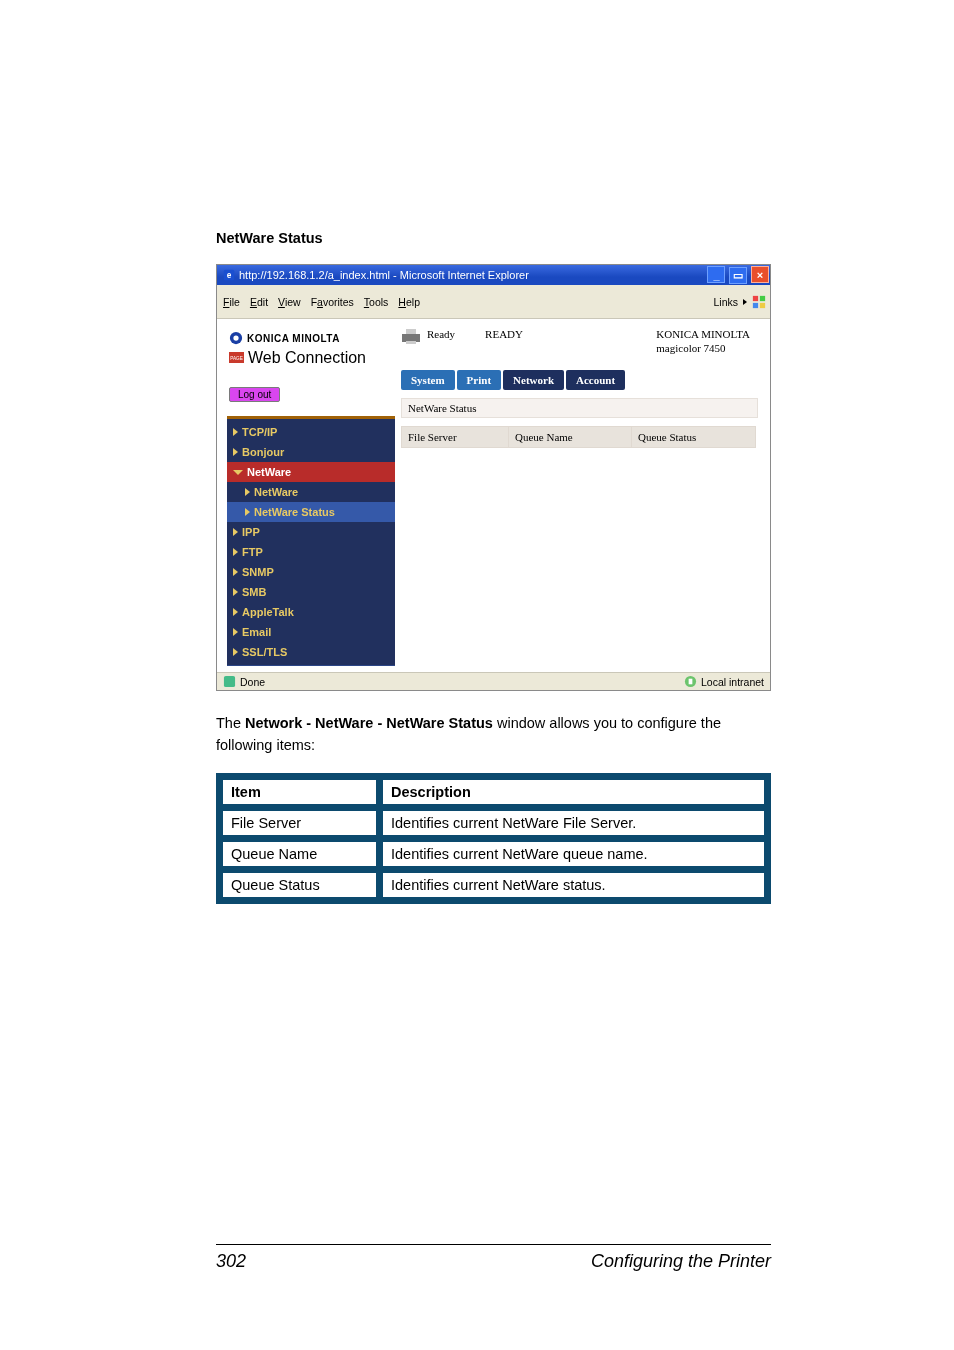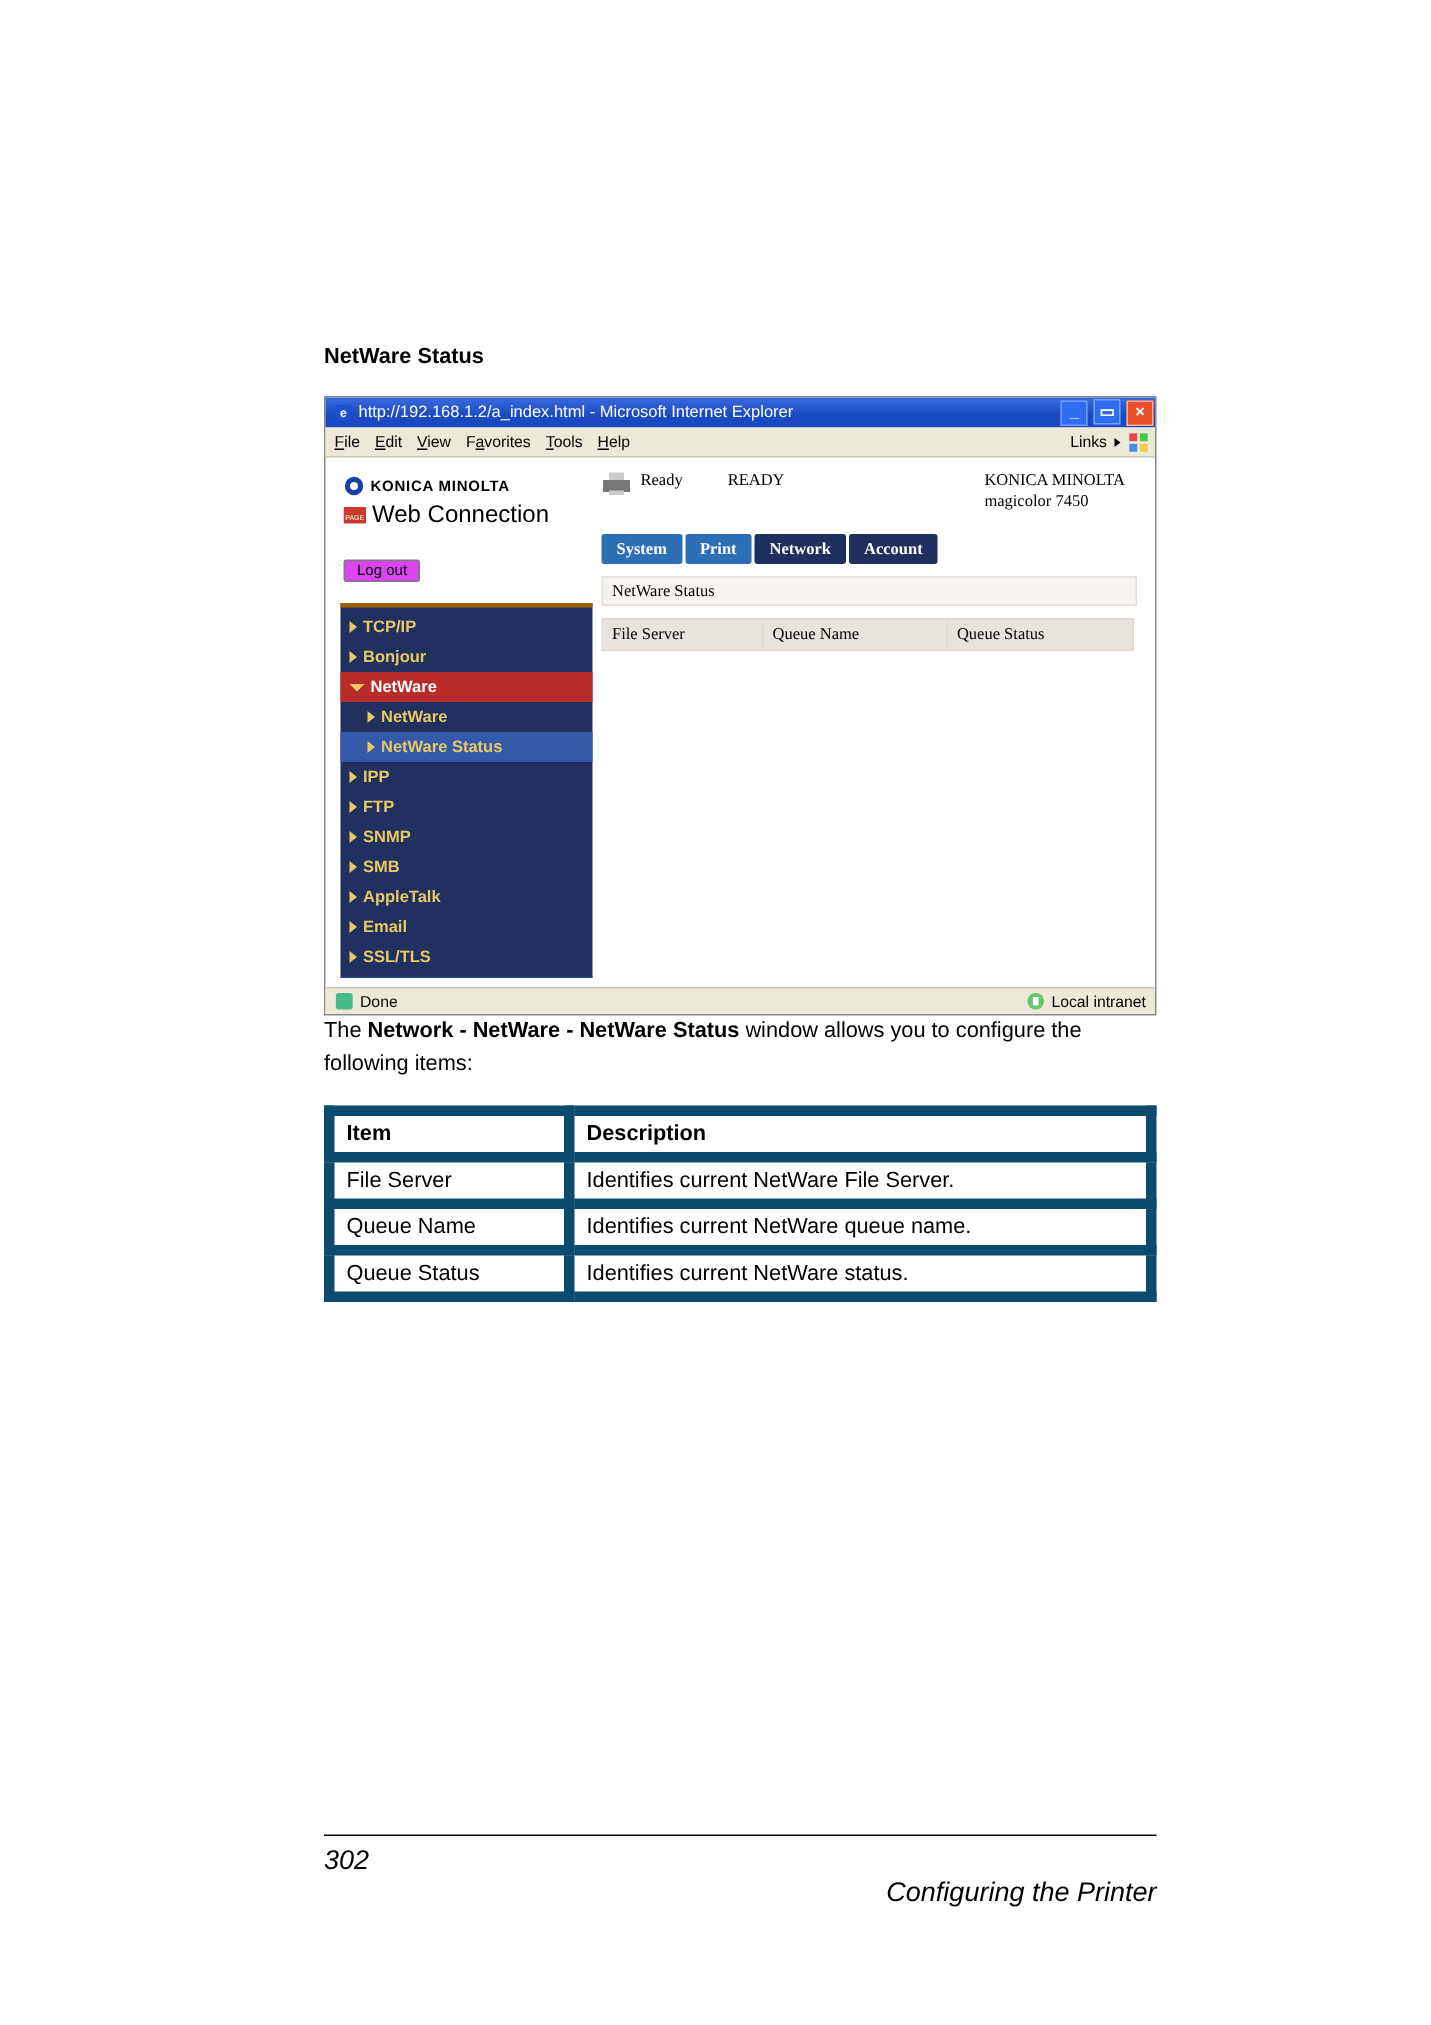--- a/index.html
+++ b/index.html
@@ -9,21 +9,21 @@
 
   .shot-frame { width: 555px; border: 1px solid #8a8a8a; background: #fff; font-family: Tahoma, Arial, sans-serif; font-size: 10px; }
   .title-bar { display: flex; align-items: center; height: 20px; background: linear-gradient(#3a6ae0, #1a49c0 60%, #1a49c0); color: #fff; padding-left: 6px; }
   .title-bar .ie-ico { width: 12px; height: 12px; margin-right: 4px; }
   .title-bar .ie-ico svg { display: block; }
   .title-bar .ttl { flex: 1; font-size: 11px; }
   .win-btns span { display: inline-flex; width: 18px; height: 17px; align-items: center; justify-content: center; font-weight: bold; margin-right: 1px; }
   .win-btns .mm { background: #2e6cf0; border: 1px solid #6ea0ff; color: #fff; font-size: 11px; }
   .win-btns .cl { background: #e94f2b; border: 1px solid #ffb099; color: #fff; font-size: 11px; }
 
-  .menu-bar { display: flex; align-items: center; height: 20px; background: #ece9d8; border-bottom: 1px solid #cac7b8; color: #000; padding-left: 6px; gap: 10px; font-size: 10.5px; }
+  .menu-bar { display: flex; align-items: center; height: 34px; background: #ece9d8; border-bottom: 1px solid #cac7b8; color: #000; padding-left: 6px; gap: 10px; font-size: 10.5px; }
   .menu-bar span u { text-decoration: underline; }
   .menu-bar .links-chip { margin-left: auto; display: flex; align-items: center; gap: 5px; padding: 0 4px; }
   .menu-bar .links-chip .lbl { color: #000; }
   .menu-bar .links-chip .chev { width: 0; height: 0; border-top: 3px solid transparent; border-bottom: 3px solid transparent; border-left: 4px solid #000; }
   .menu-bar .links-chip .av { width: 14px; height: 14px; }
   .menu-bar .links-chip .av svg { display: block; }
 
   .content-wrap { display: flex; padding: 8px 10px 6px 10px; }
 
   .sidebar { width: 168px; }
@@ -69,29 +69,29 @@
   .status-table th { background: #e8e3dc; border: 1px solid #e0d9d1; padding: 4px 6px; text-align: left; font-weight: normal; color: #000; }
   .status-table td { height: 210px; border: none; }
 
   .browser-status { display: flex; align-items: center; height: 18px; background: #ece9d8; border-top: 1px solid #cac7b8; font-size: 10.5px; padding: 0 6px; }
   .browser-status .done-ico { width: 13px; height: 13px; margin-right: 4px; }
   .browser-status .done-ico svg { display: block; }
   .browser-status .zone { margin-left: auto; display: flex; align-items: center; gap: 4px; color: #000; }
   .browser-status .zone .z-ico { width: 13px; height: 13px; }
   .browser-status .zone .z-ico svg { display: block; }
 
-  .desc-para { font-size: 14.5px; line-height: 1.5; }
+  .desc-para { font-size: 14.5px; margin-top: 22px; line-height: 1.5; }
 
   .info-table { width: 555px; border-collapse: collapse; margin-top: 16px; font-size: 14.5px; }
   .info-table th, .info-table td { border: 7px solid #0c4a6e; padding: 4px 8px; text-align: left; vertical-align: top; }
   .info-table th { font-weight: bold; }
 
   .footer { position: absolute; left: 216px; right: 183px; bottom: 78px; }
   .footer .divider { border-top: 1px solid #000; margin-bottom: 6px; }
-  .footer .row { display: flex; align-items: baseline; flex-direction: column; }
+  .footer .row { display: flex; align-items: baseline; }
   .footer .pg { font-style: italic; font-size: 18px; }
   .footer .chap { margin-left: auto; font-style: italic; font-size: 18px; }
 </style>
 </head>
 <body>
 
 <div class="page">
 
   <div class="section-heading">NetWare Status</div>
 

